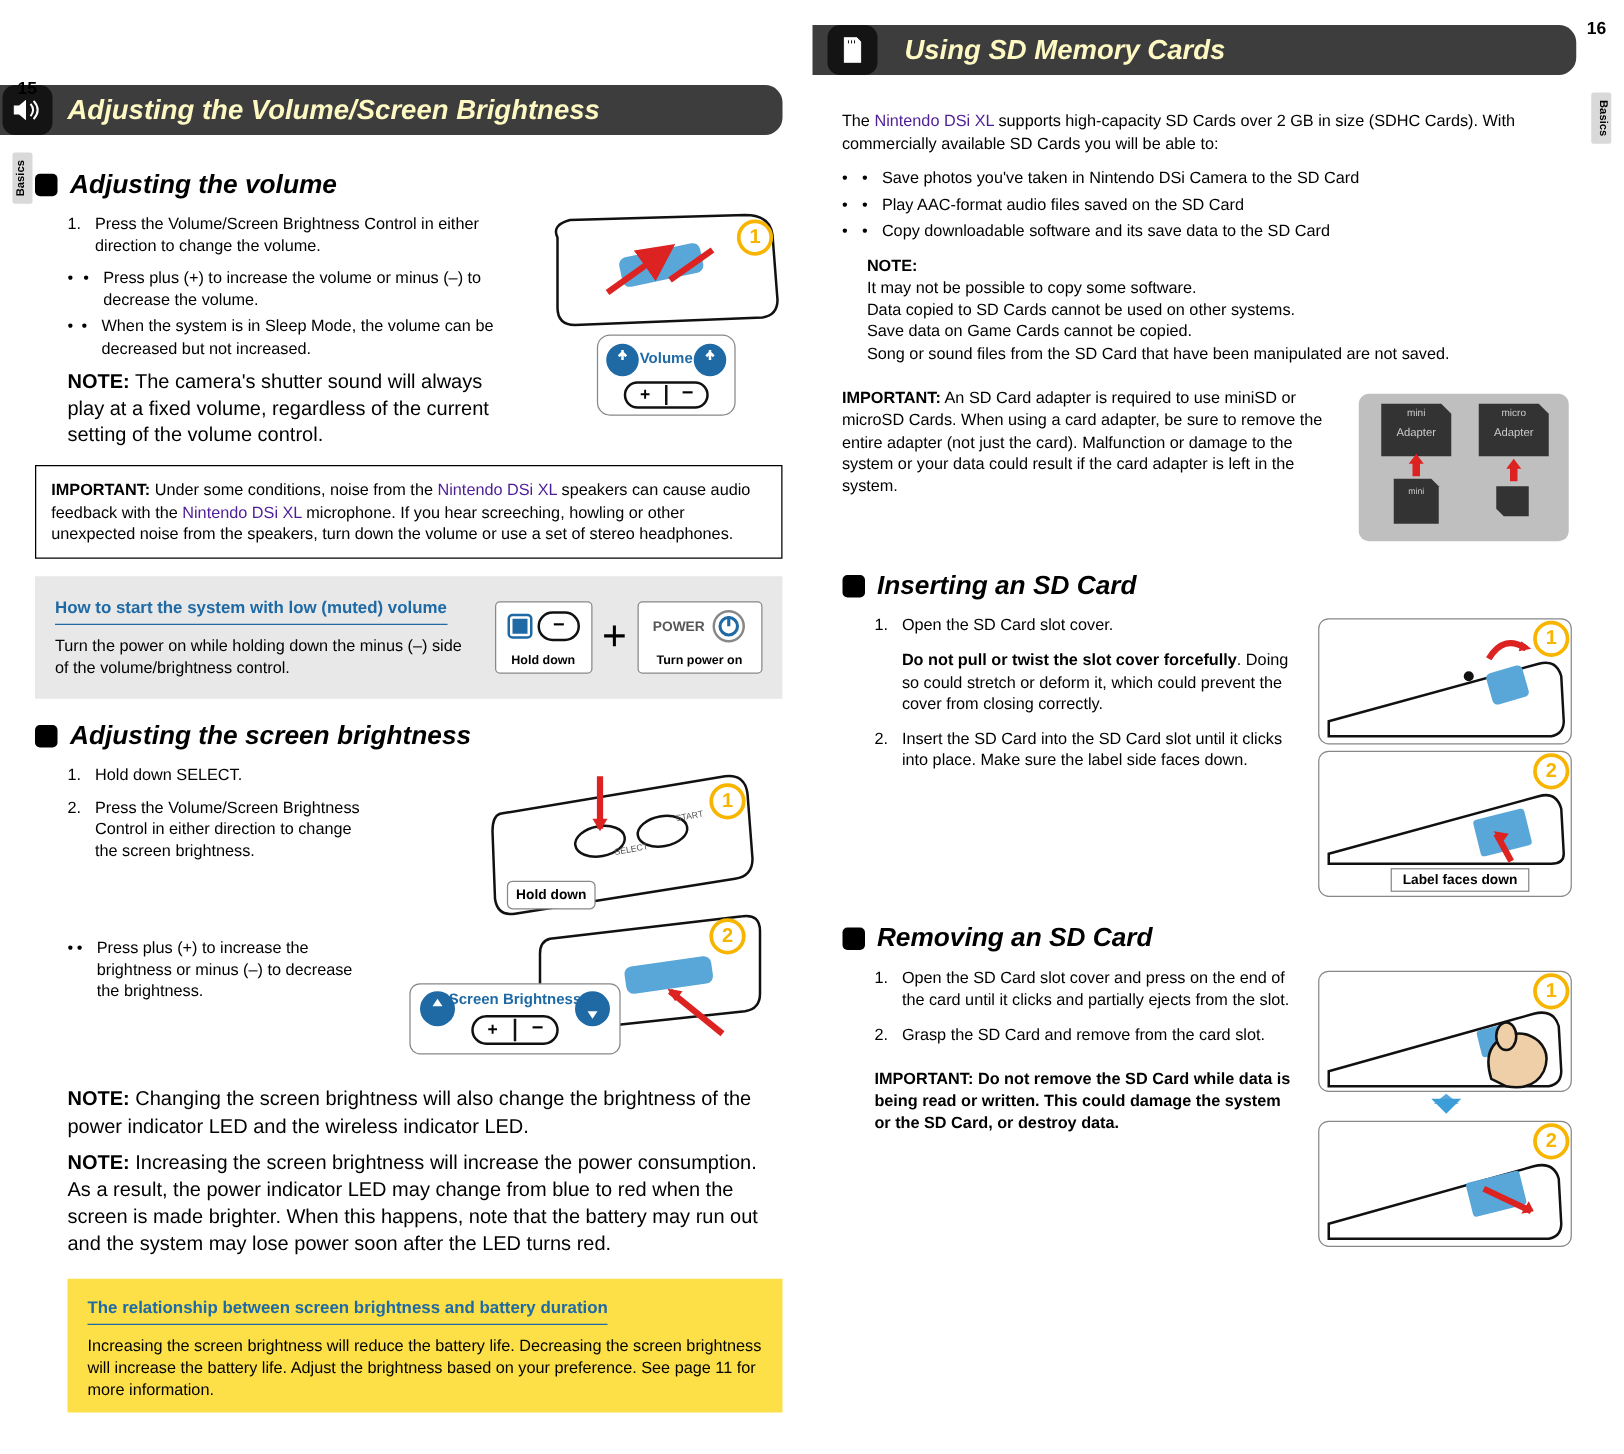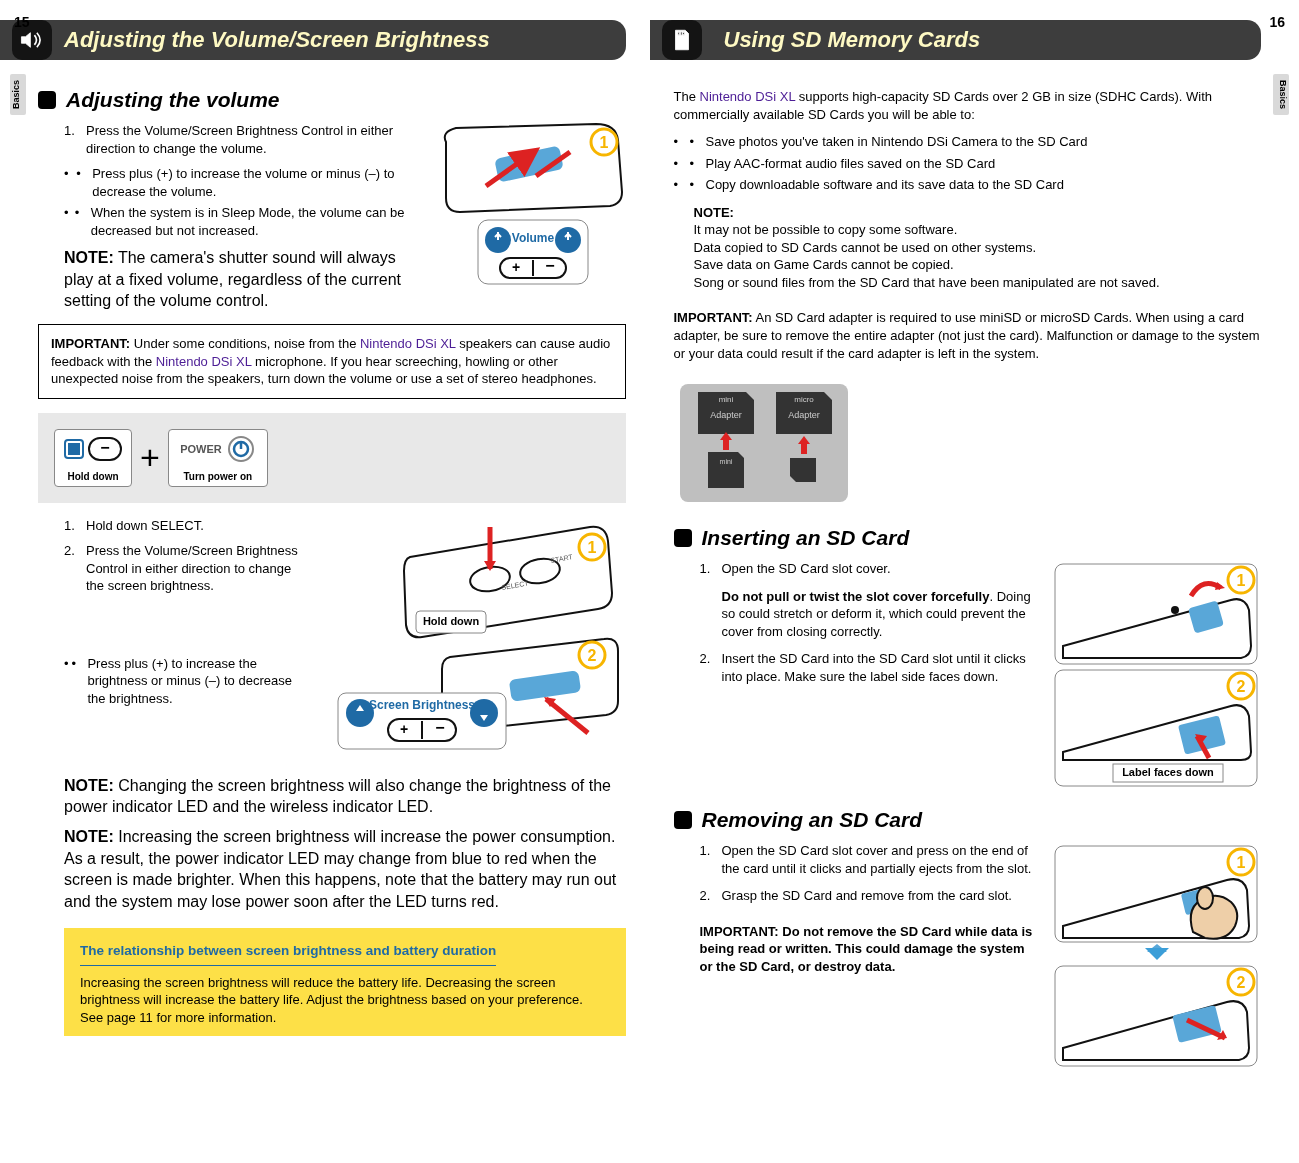--- a/index.html
+++ b/index.html
@@ -7,21 +7,21 @@
       font-family: "Myriad Pro", "Helvetica Neue", Arial, sans-serif;
       background: #fff;
       color: #000;
       width: 1299px;
       height: 1163px;
       overflow: hidden;
       position: relative;
     }
     .spread { display: flex; width: 100%; height: 100%; }
     .page { width: 50%; padding: 20px 38px 10px 38px; position: relative; }
-    .page-left { padding-left: 38px; padding-right: 24px; }
+    .page-left { padding-left: 28px; padding-right: 24px; margin-top: 48px; }
     .page-right { padding-left: 24px; padding-right: 38px; }
     .page-num { position: absolute; top: 14px; font-size: 14px; font-weight: 700; }
     .page-num.left { left: 14px; }
     .page-num.right { right: 14px; }
     .tab {
       position: absolute; top: 74px; width: 16px;
       font-size: 9px; writing-mode: vertical-rl;
       background: #d9d9d9; padding: 6px 1px; border-radius: 2px;
       text-align: center; font-weight: 600;
     }
@@ -93,21 +93,21 @@
     .ph { stroke:#111; stroke-width:2; fill:#fff; }
     .ph-blue { fill:#59a7d8; }
     .circ-num { fill:#fff; stroke:#f7b500; stroke-width:3; }
     .circ-txt { fill:#f7b500; font-weight:700; font-size:16px; text-anchor:middle; dominant-baseline:central; font-family: Arial, sans-serif;}
     .small-lbl { font-size:11px; font-weight:600; text-anchor:middle; fill:#000; font-family: Arial, sans-serif;}
     .blue-lbl { fill:#1f6aa5; font-size:12px; font-weight:700; text-anchor:middle; font-family: Arial, sans-serif;}
 
     .plus-sign { font-size: 34px; font-weight: 400; color:#000; }
 
     .mt { margin-top: 10px; }
-    .mt2 { margin-top: 18px; flex-direction: column; }
+    .mt2 { margin-top: 18px; }
     b { font-weight: 700; }
 
     .indented { margin-left: 20px; }
 
     .power-box {
       display:flex; align-items:center; gap:8px; justify-content:center;
     }
     .mini-frame { background:#fff; border:1px solid #888; border-radius:4px; padding:4px 8px 2px 8px; text-align:center;}
     .mini-frame .lbl { font-size:10px; font-weight:600; margin-top:2px;}
   </style>
@@ -182,20 +182,24 @@
         <text x="114" y="149" font-size="16" font-weight="700" text-anchor="middle">−</text>
         <line x1="97" y1="138" x2="97" y2="154" stroke="#111" stroke-width="2"></line>
       </svg>
     </div>
 
     <div class="box-border">
       <b>IMPORTANT:</b><span> Under some conditions, noise from the </span><span class="red">Nintendo DSi XL</span><span> speakers can cause audio feedback with the </span><span class="red">Nintendo DSi XL</span><span> microphone. If you hear screeching, howling or other unexpected noise from the speakers, turn down the volume or use a set of stereo headphones.</span>
     </div>
 
     <div class="box-grey">
+      <div class="bg-left">
+        <div class="blue-head">How to start the system with low (muted) volume</div>
+        <div>Turn the power on while holding down the minus (–) side of the volume/brightness control.</div>
+      </div>
       <div class="power-box">
         <div class="mini-frame">
           <svg width="60" height="30" viewBox="0 0 60 30">
             <rect x="2" y="6" width="18" height="18" rx="3" fill="#fff" stroke="#1f6aa5" stroke-width="2"></rect>
             <rect x="5" y="9" width="12" height="12" fill="#1f6aa5"></rect>
             <rect x="26" y="4" width="32" height="22" rx="11" fill="#fff" stroke="#111" stroke-width="2"></rect>
             <text x="42" y="19" font-size="16" font-weight="700" text-anchor="middle">−</text>
           </svg>
           <div class="lbl">Hold down</div>
         </div>
@@ -205,20 +209,24 @@
             <text x="24" y="19" font-size="11" font-weight="700" fill="#555" text-anchor="middle">POWER</text>
             <circle cx="64" cy="15" r="12" fill="#fff" stroke="#888" stroke-width="2"></circle>
             <circle cx="64" cy="15" r="7" fill="none" stroke="#1f6aa5" stroke-width="2.5"></circle>
             <line x1="64" y1="7" x2="64" y2="15" stroke="#1f6aa5" stroke-width="2.5"></line>
           </svg>
           <div class="lbl">Turn power on</div>
         </div>
       </div>
     </div>
 
+    <div class="section">
+      <div class="sq"></div>
+      <h2>Adjusting the screen brightness</h2>
+    </div>
 
     <div class="row">
       <div class="txt content" style="max-width:240px">
         <ol>
           <li>
               <span class="num">1.</span>
               <span>Hold down SELECT.</span>
             </li>
           <li style="margin-top:8px">
               <span class="num">2.</span>

